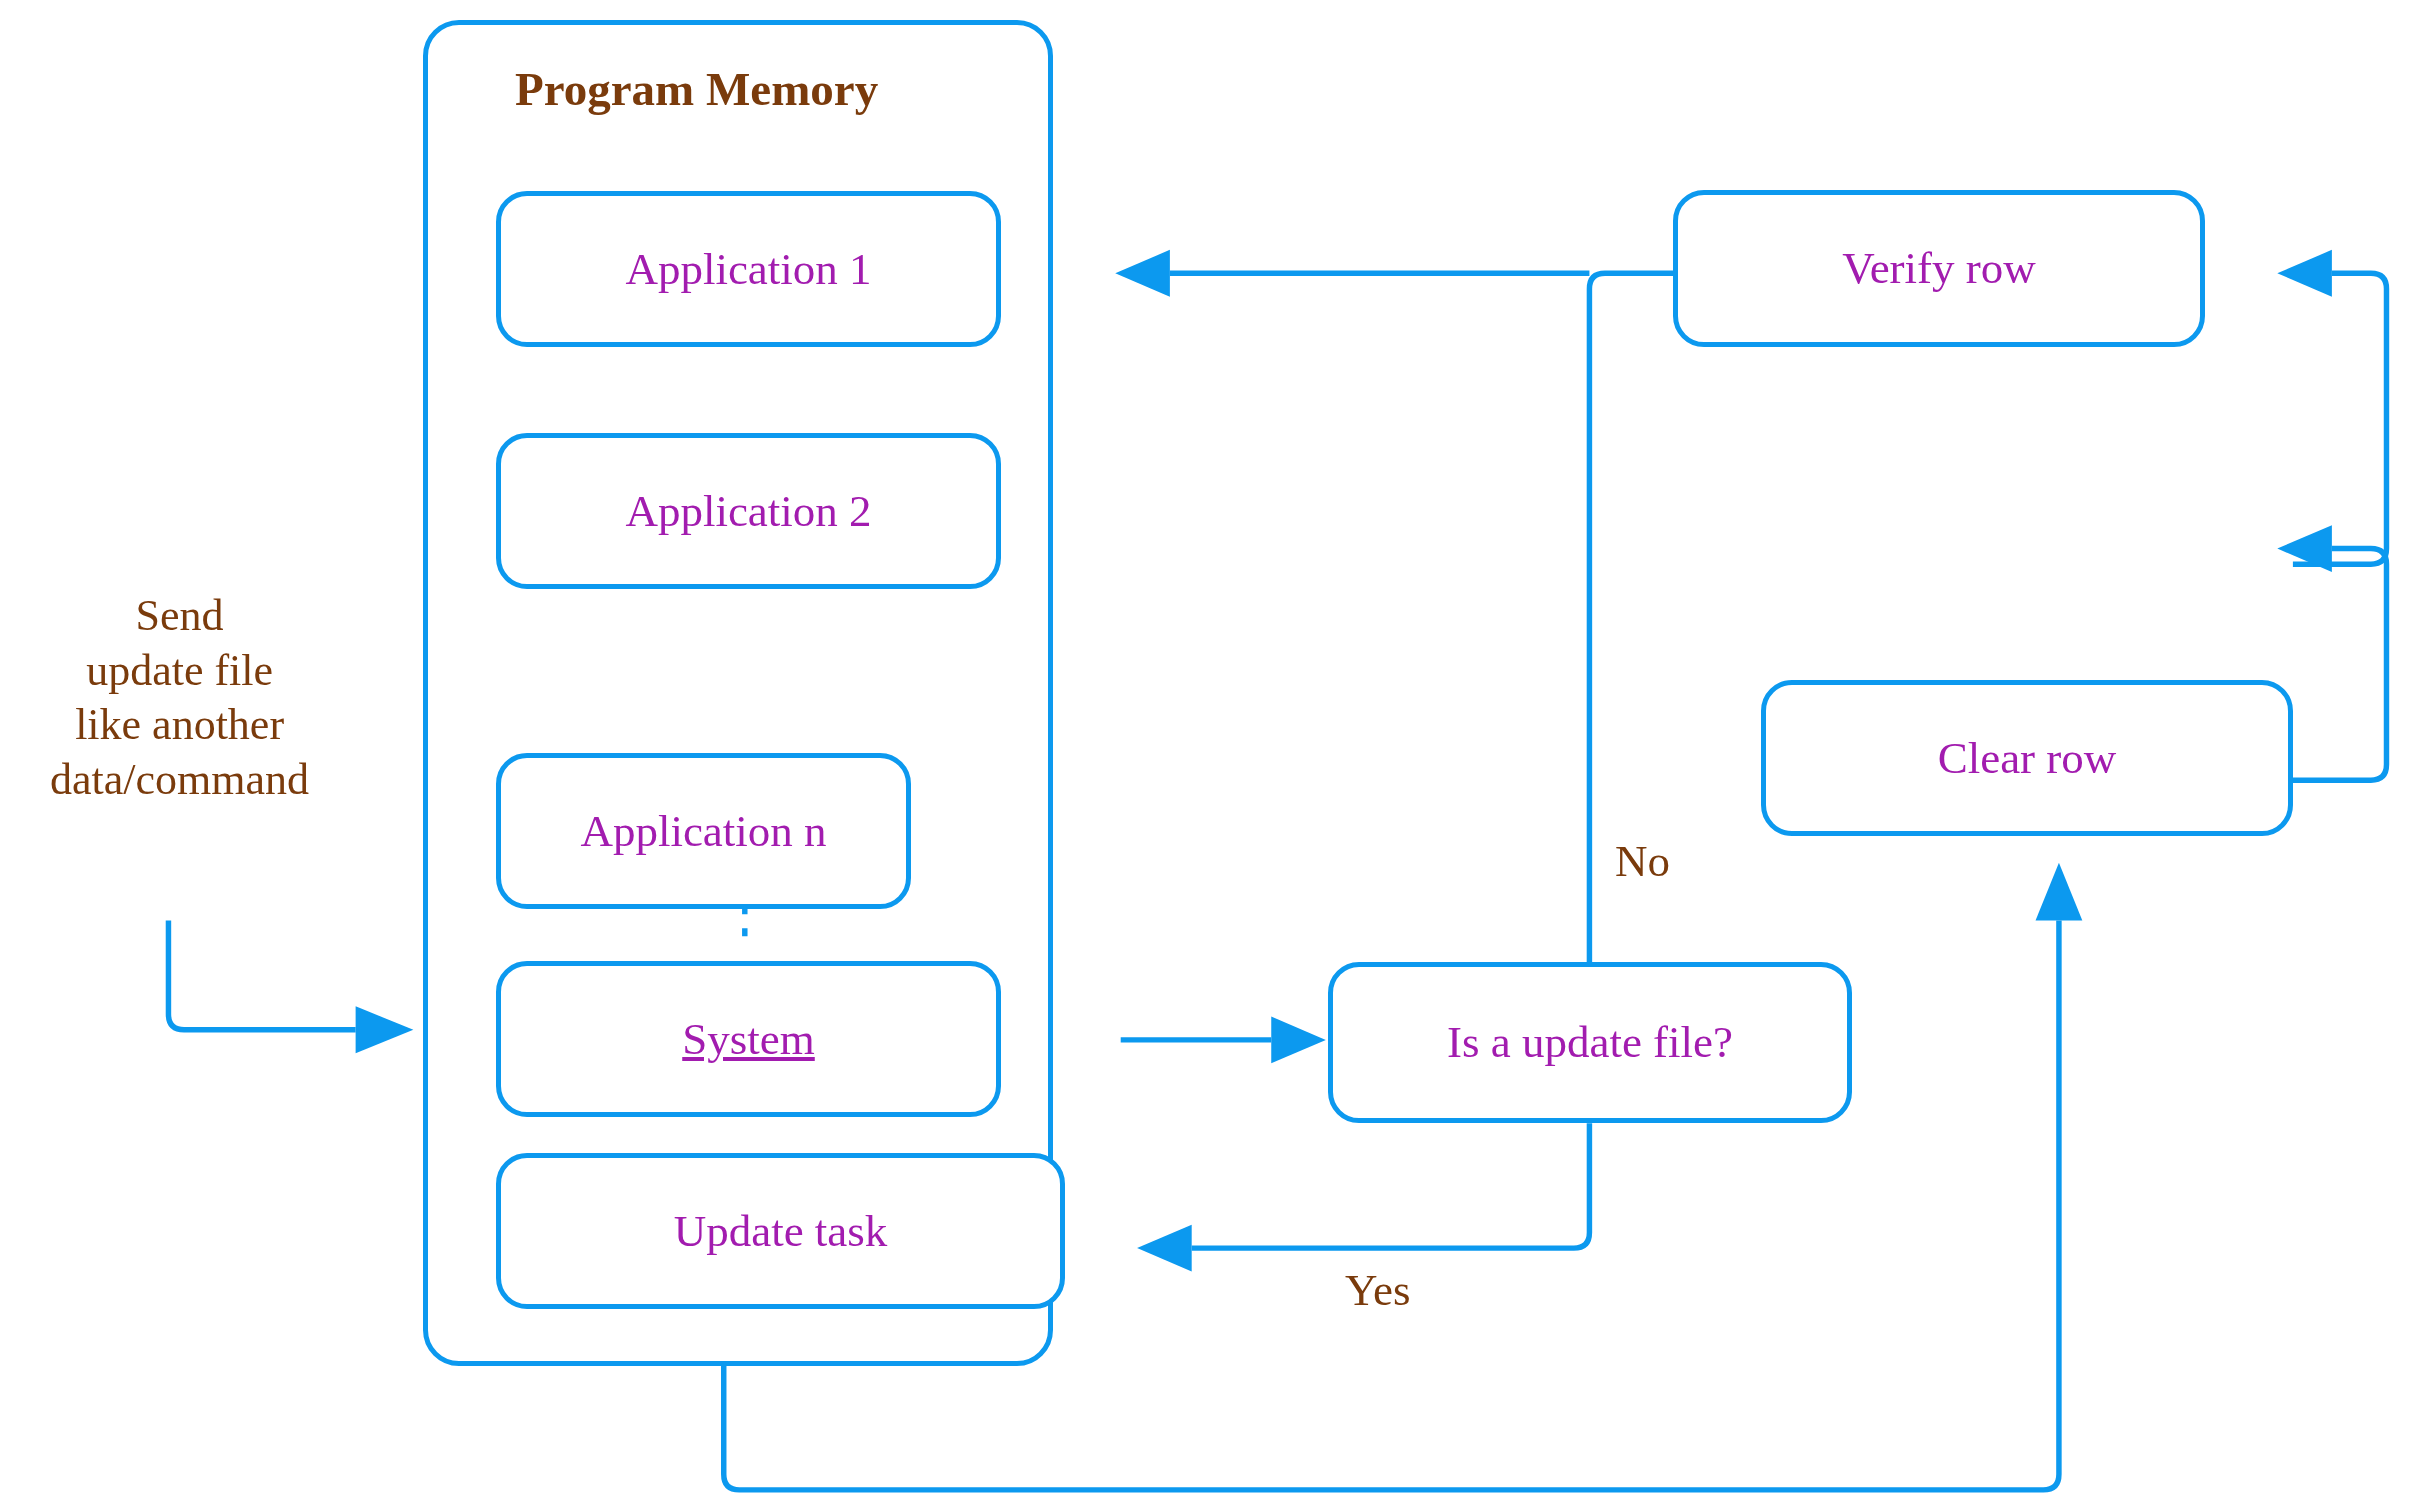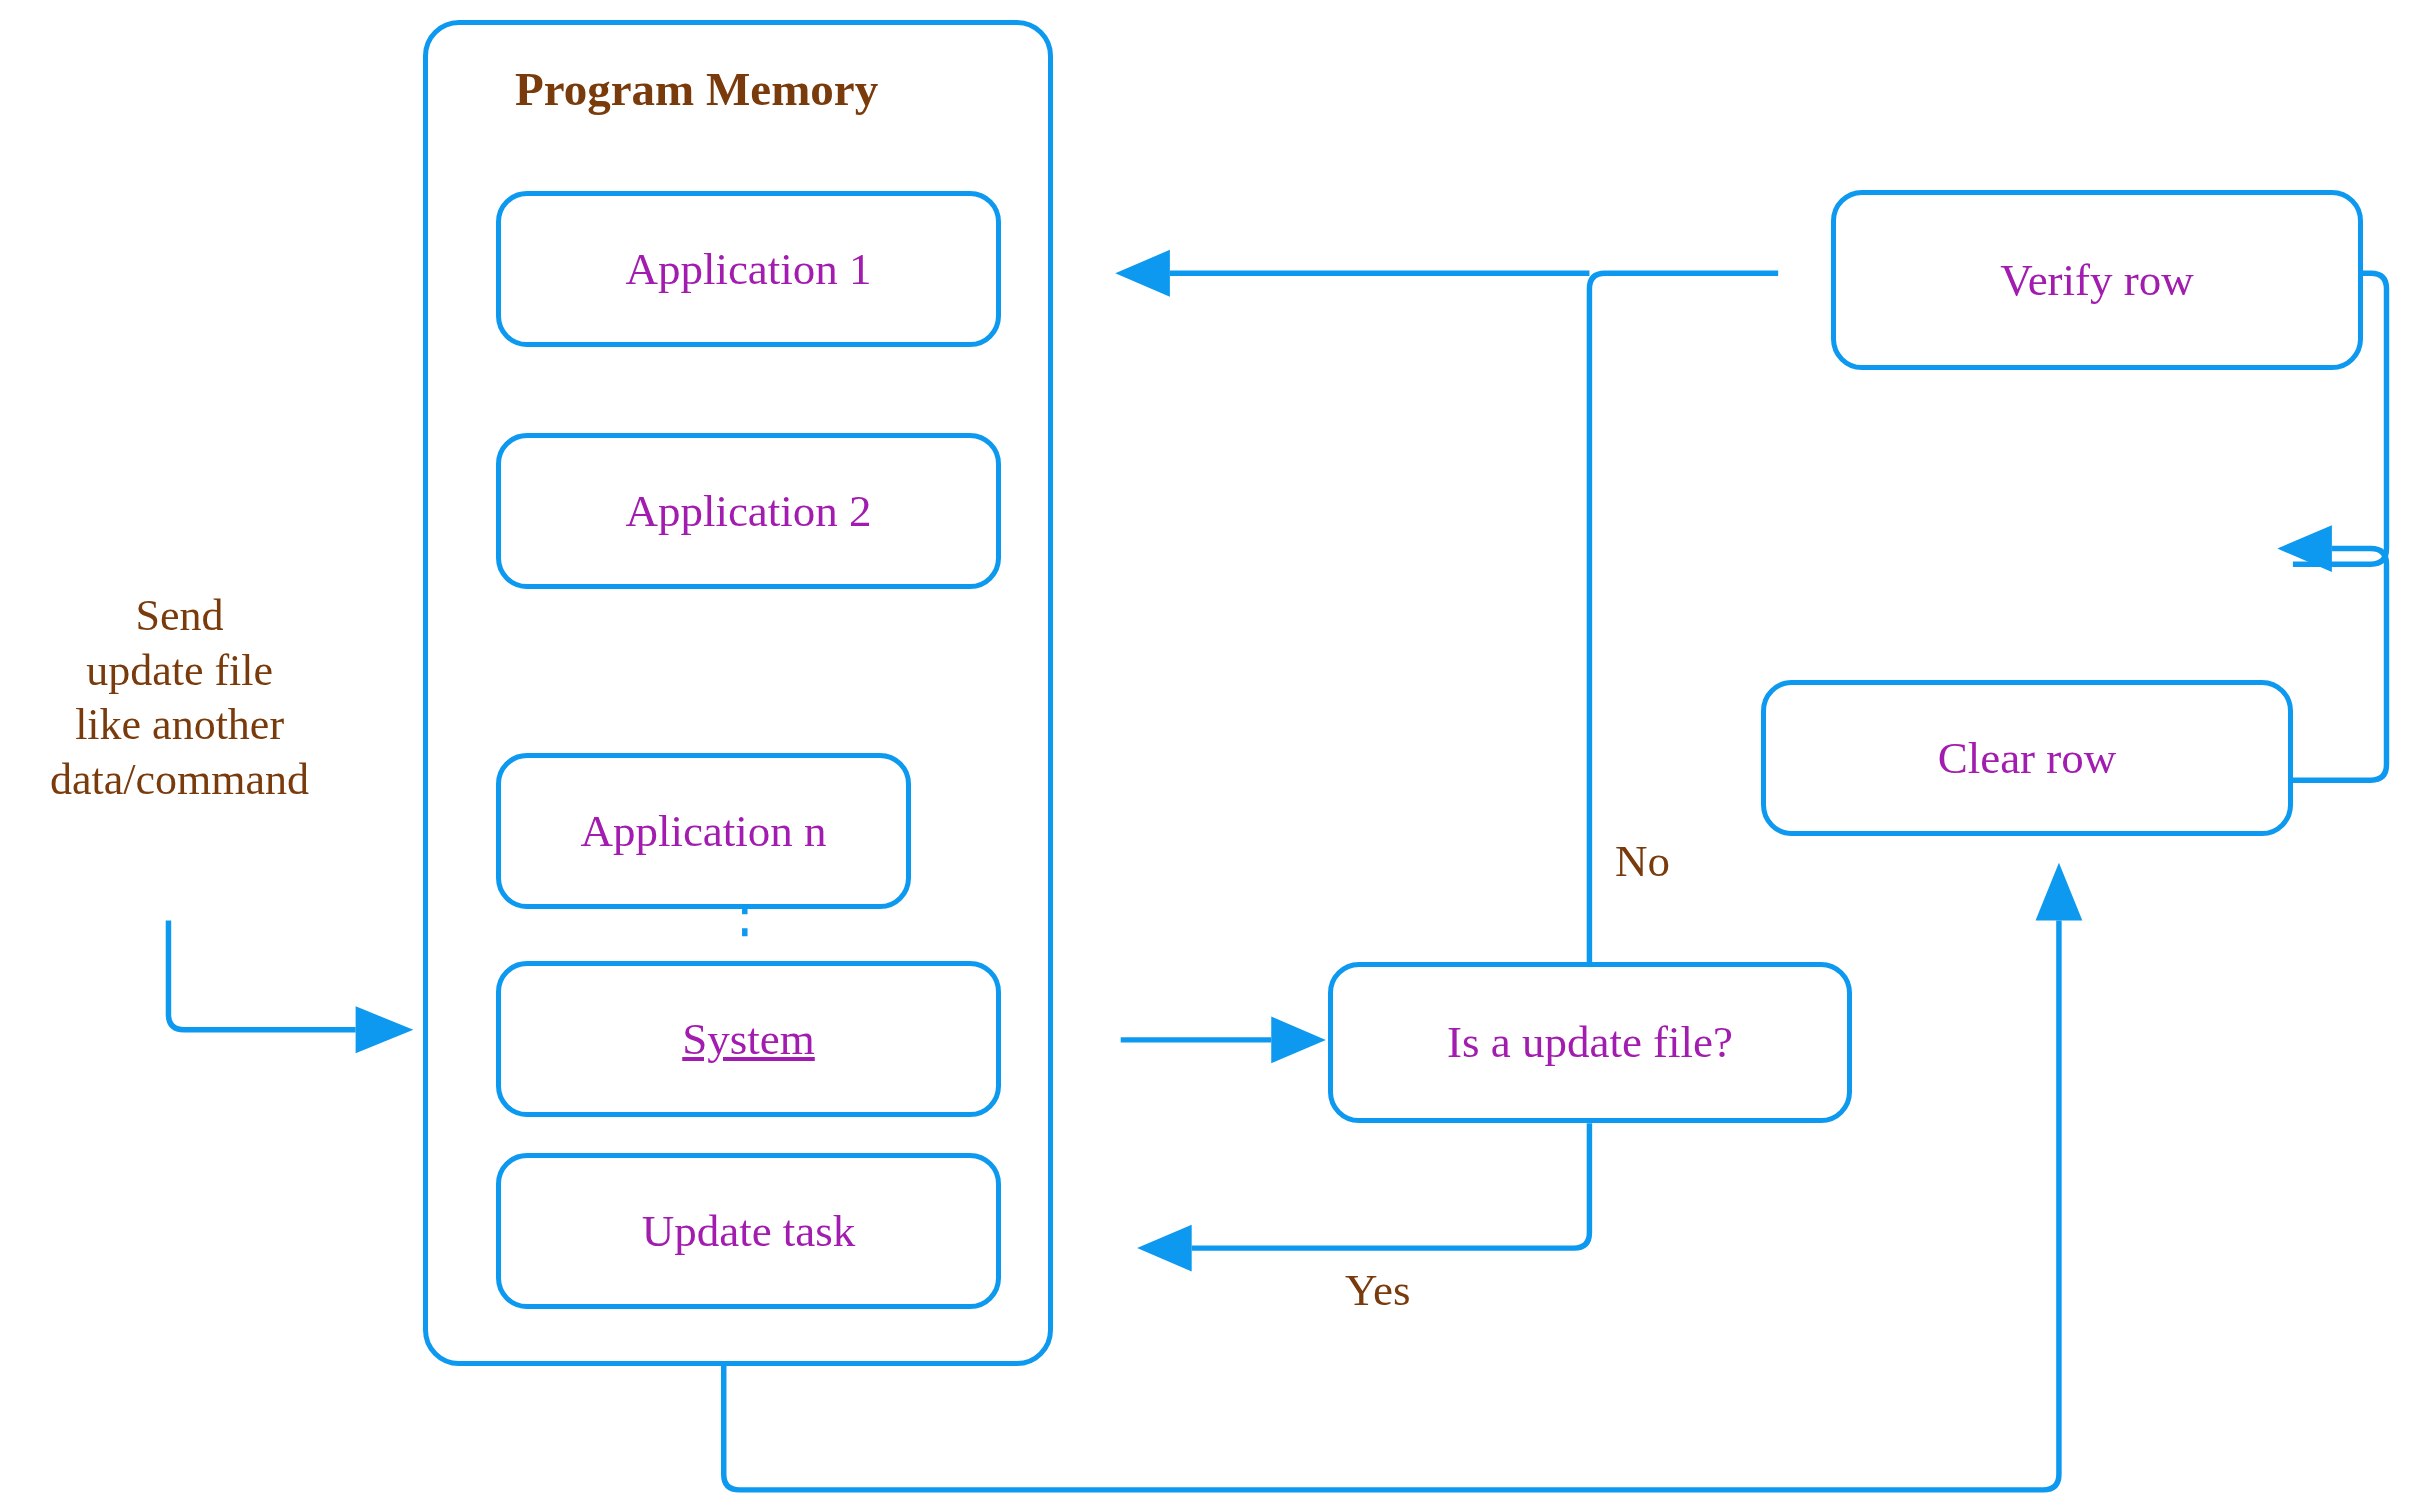--- a/index.html
+++ b/index.html
@@ -125,32 +125,32 @@
   <div class="container-title" style="left:515px;top:62px;">Program Memory</div>
 
   <div class="node" style="left:496px;top:191px;width:505px;height:156px;">Application 1</div>
 
   <div class="node" style="left:496px;top:433px;width:505px;height:156px;">Application 2</div>
 
   <div class="node" style="left:496px;top:753px;width:415px;height:156px;">Application n</div>
 
   <div class="node" style="left:496px;top:961px;width:505px;height:156px;text-decoration:underline;">System</div>
 
-  <div class="node" style="left:496px;top:1153px;width:505px;height:156px;">Update task</div>
+  <div class="node" style="left:496px;top:1153px;width:569px;height:156px;">Update task</div>
 
   <div class="side-label" style="left:15.6px;top:589px;width:328px;">Send
 update file
 like another
 data/command</div>
 
   <div class="node" style="left:1328px;top:962px;width:524px;height:161px;">Is a update file?</div>
 
   <div class="edge-label" style="left:1615px;top:835px;">No</div>
 
   <div class="edge-label" style="left:1345px;top:1264px;">Yes</div>
 
-  <div class="node" style="left:1831px;top:190px;width:532px;height:180px;">Verify row</div>
+  <div class="node" style="left:1673px;top:190px;width:532px;height:157px;">Verify row</div>
 
 
   <div class="node" style="left:1761px;top:680px;width:532px;height:156px;">Clear row</div>
 
 </div>
 
 
 </body></html>

